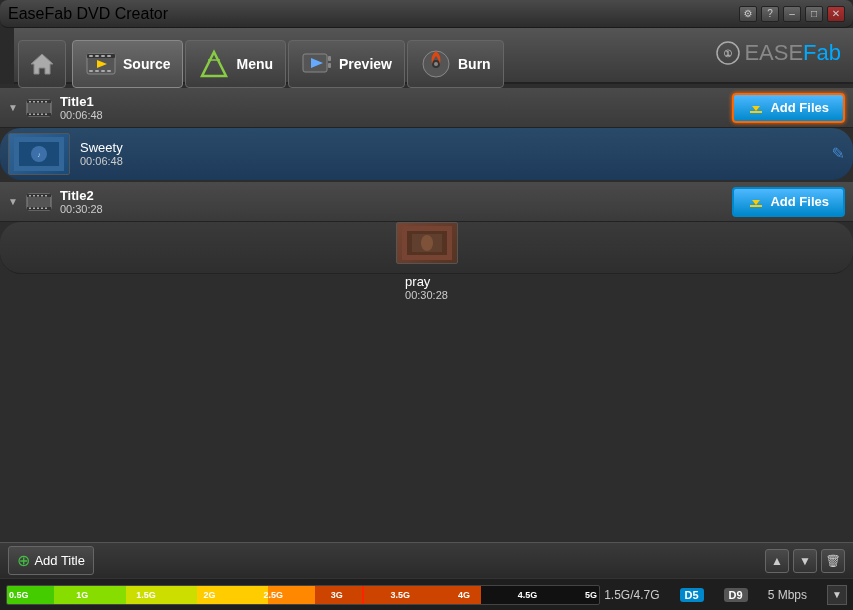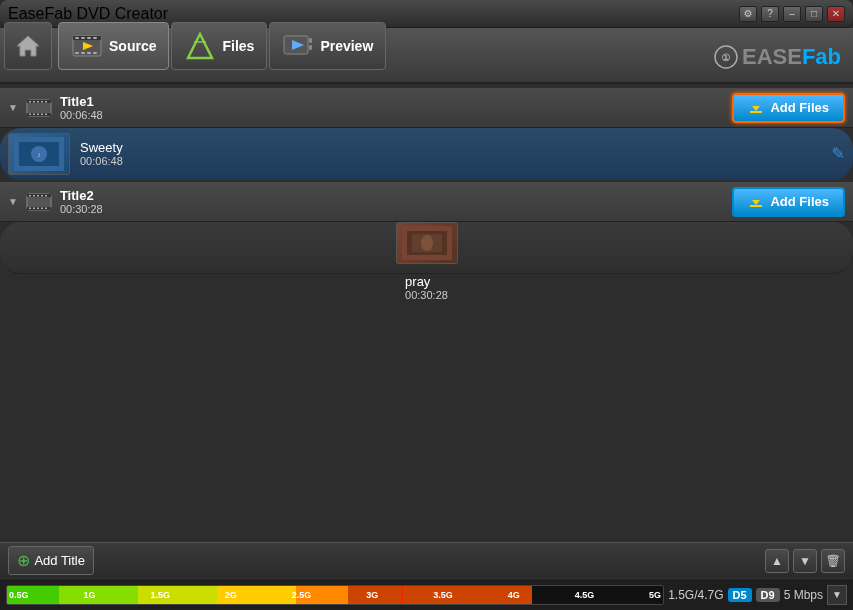--- a/index.html
+++ b/index.html
@@ -40,24 +40,25 @@
       color: #ccc;
       font-size: 10px;
       cursor: pointer;
     }
 
     
     #toolbar {
       height: 56px;
       background: linear-gradient(to bottom, #555555, #3a3a3a);
       display: flex;
-      align-items: flex-end;
+      align-items: flex-start;
       padding: 12px 4px;
       border-bottom: 2px solid #222;
       gap: 2px;
+      margin-left: 14px;
     }
 
     .toolbar-home {
       width: 48px;
       height: 48px;
       background: linear-gradient(to bottom, #555, #3a3a3a);
       border: 1px solid #666;
       border-radius: 4px;
       display: flex;
       align-items: center;
@@ -94,21 +95,21 @@
     }
 
     .toolbar-brand {
       margin-left: auto;
       display: flex;
       align-items: center;
       padding-right: 8px;
     }
     .brand-text {
       font-size: 22px;
-      font-weight: bold;
+      font-weight: normal;
     }
     .brand-ease { color: #888; }
     .brand-fab { color: #00aaff; }
 
     
     #main-content {
       height: calc(610px - 28px - 56px - 36px - 32px);
       background: #2d2d2d;
       overflow-y: auto;
       padding: 4px 0;
@@ -337,21 +338,21 @@
       padding: 0 2px;
     }
     .progress-label {
       color: #fff;
       font-size: 9px;
       font-weight: bold;
     }
     .status-info {
       display: flex;
       align-items: center;
-      gap: 4px;
+      gap: 20px;
       white-space: nowrap;
       color: #ccc;
       font-size: 12px;
     }
     .disc-badge {
       padding: 1px 5px;
       border-radius: 3px;
       font-size: 11px;
       font-weight: bold;
       color: #fff;
@@ -421,35 +422,46 @@
     <span>Source</span>
   </div>
 
   <div class="toolbar-tab">
     <div class="tab-icon">
       <svg width="32" height="32" viewBox="0 0 32 32">
         <polygon points="16,4 28,28 4,28" fill="none" stroke="#88cc44" stroke-width="2.5"></polygon>
         <line x1="10" y1="12" x2="22" y2="12" stroke="#88cc44" stroke-width="1.5"></line>
       </svg>
     </div>
-    <span>Files</span>
+    <span>Menu</span>
   </div>
 
   <div class="toolbar-tab">
     <div class="tab-icon">
       <svg width="32" height="32" viewBox="0 0 32 32">
         <rect x="2" y="6" width="24" height="18" rx="2" fill="#555" stroke="#888" stroke-width="1"></rect>
         <polygon points="10,10 10,20 22,15" fill="#66aaff"></polygon>
         <rect x="27" y="8" width="3" height="5" rx="1" fill="#888"></rect>
         <rect x="27" y="15" width="3" height="5" rx="1" fill="#888"></rect>
       </svg>
     </div>
     <span>Preview</span>
   </div>
 
+  <div class="toolbar-tab">
+    <div class="tab-icon">
+      <svg width="32" height="32" viewBox="0 0 32 32">
+        <circle cx="16" cy="16" r="13" fill="#555" stroke="#888" stroke-width="1"></circle>
+        <circle cx="16" cy="16" r="4" fill="#333"></circle>
+        <circle cx="16" cy="16" r="2" fill="#888"></circle>
+        <path d="M16 3 Q22 8 20 16 Q18 10 16 8 Q14 10 12 16 Q10 8 16 3Z" fill="#ff4400" opacity="0.8"></path>
+      </svg>
+    </div>
+    <span>Burn</span>
+  </div>
 
   <div class="toolbar-brand">
     <svg width="24" height="24" viewBox="0 0 24 24" style="margin-right:4px;">
       <circle cx="12" cy="12" r="11" fill="none" stroke="#aaa" stroke-width="1.5"></circle>
       <text x="12" y="16" text-anchor="middle" fill="#aaa" font-size="10" font-weight="bold">①</text>
     </svg>
     <span class="brand-text">
       <span class="brand-ease">EASE</span><span class="brand-fab">Fab</span>
     </span>
   </div>

